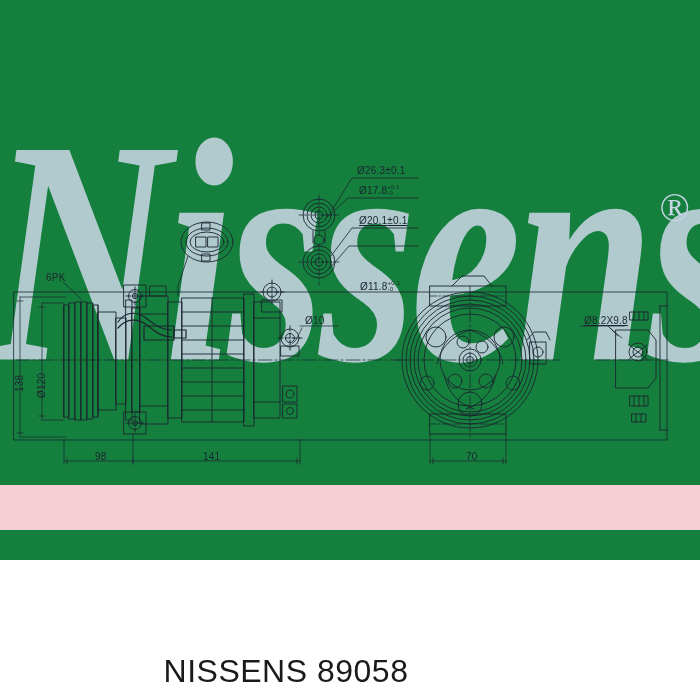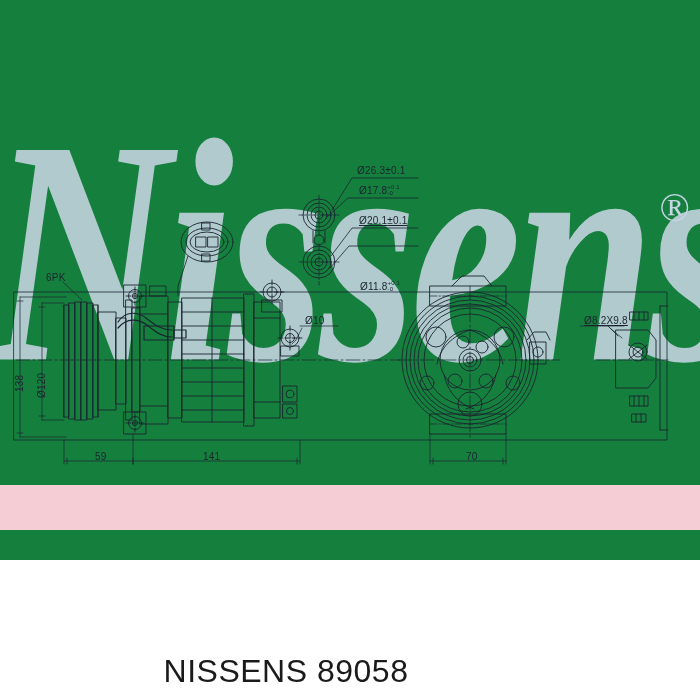--- a/index.html
+++ b/index.html
@@ -383,21 +383,21 @@
       </g>
     </g>
   </svg>
 
   <div class="dim" style="left:46px; top:272px;">6PK</div>
 
   <div class="dim rot" style="left:14px; top:392px;">138</div>
 
   <div class="dim rot" style="left:36px; top:398px;">Ø120</div>
 
-  <div class="dim" style="left:95px; top:451px;">59</div>
+  <div class="dim" style="left:95px; top:451px;">98</div>
 
   <div class="dim" style="left:203px; top:451px;">141</div>
 
   <div class="dim" style="left:466px; top:451px;">70</div>
 
   <div class="dim" style="left:305px; top:315px;">Ø10</div>
 
   <div class="dim" style="left:584px; top:315px;text-decoration:underline;">Ø8.2X9.8</div>
 
   <div class="dim" style="left:357px; top:165px;">

